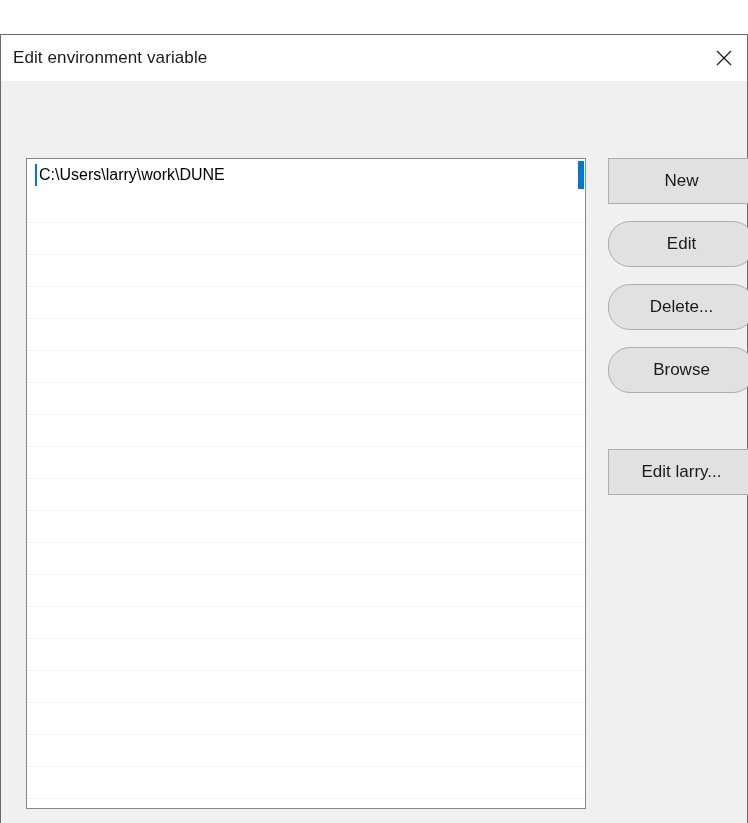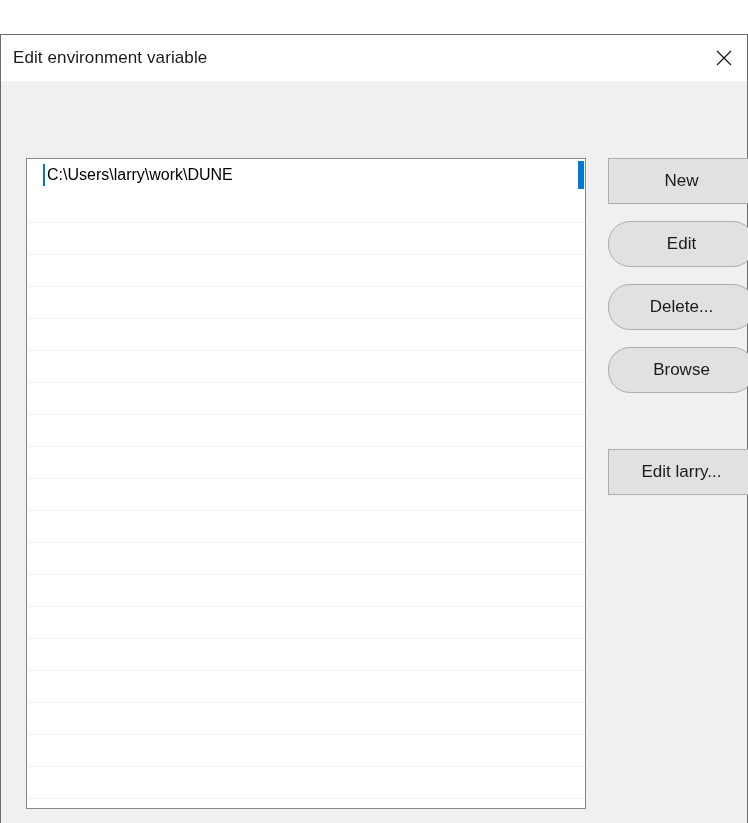--- a/index.html
+++ b/index.html
@@ -85,21 +85,21 @@
     border-bottom: 1px solid #f2f2f2;
     display: flex;
     align-items: center;
     padding-left: 8px;
     font-size: 16px;
     color: #000000;
     white-space: nowrap;
   }
   .list-row.editing {
     border-bottom: 1px solid #ffffff;
-    padding-left: 12px;
+    padding-left: 4px;
   }
   .list-row.editing .edit-wrap {
     position: relative;
     display: flex;
     align-items: center;
     width: 100%;
     height: 32px;
     box-sizing: border-box;
   }
   .caret {

